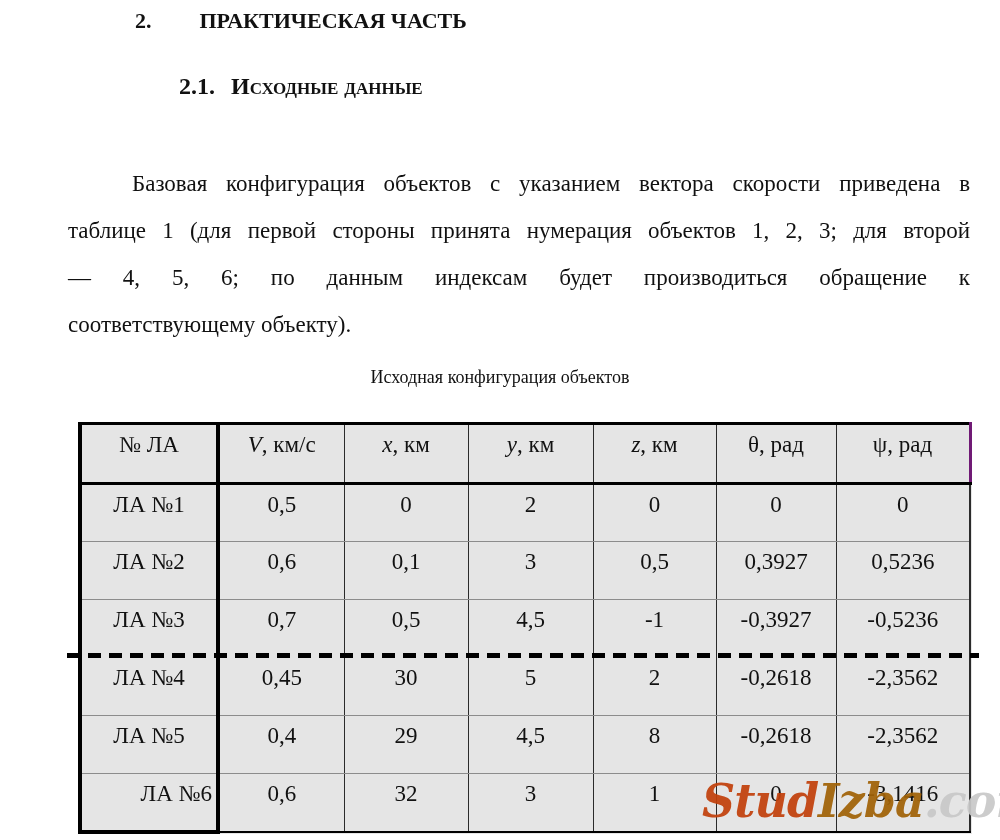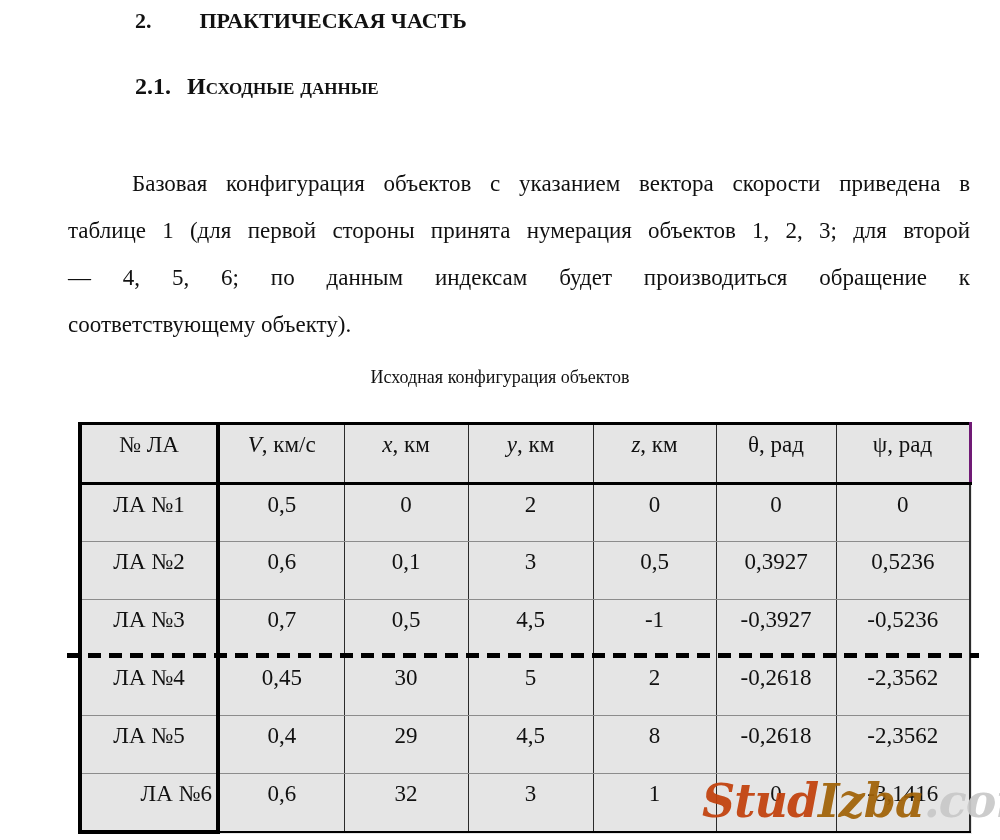--- a/index.html
+++ b/index.html
@@ -22,21 +22,21 @@
     white-space: nowrap;
   }
   .h1 .num { margin-right: 48px; }
   .h2 {
     position: absolute;
     left: 135px; top: 71px;
     font-size: 24px; font-weight: bold;
     line-height: 30px;
     white-space: nowrap;
   }
-  .h2 .num { margin-right: 16px; }
+  .h2 .num { margin-right: 16px; margin-left: 44px; }
   .h2 .sc  { font-variant: small-caps; }
 
   
   .para {
     position: absolute;
     left: 68px; top: 160px;
     width: 902px;
     font-size: 23px;
   }
   .pline {

